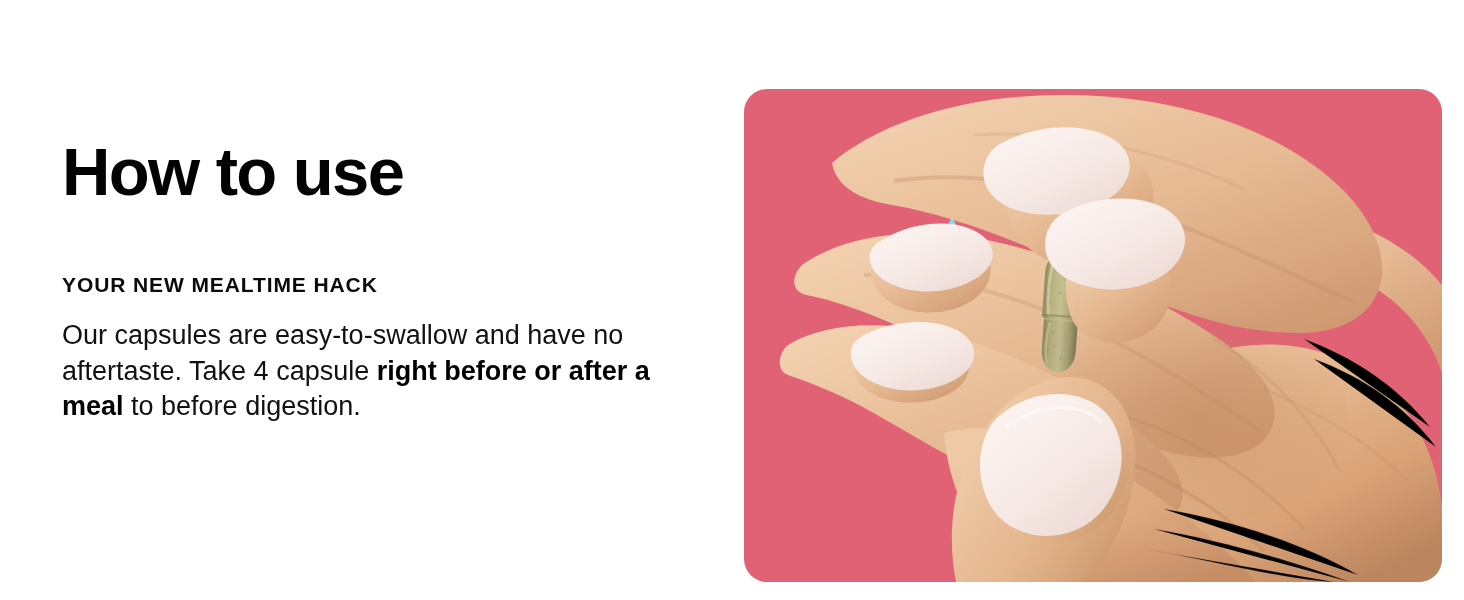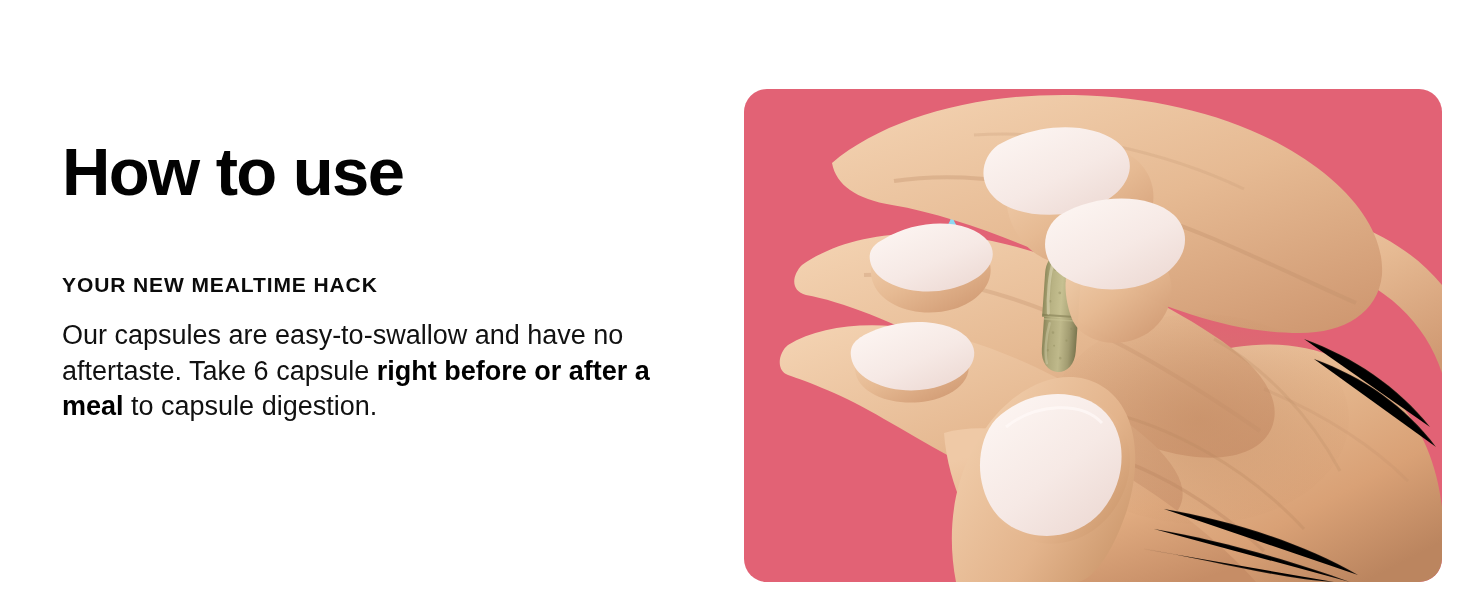--- a/index.html
+++ b/index.html
@@ -103,21 +103,21 @@
 </head>
 <body>
 
 <div class="banner">
 
   <div class="copy">
     <h1 class="headline">How to use</h1>
 
     <h2 class="eyebrow">YOUR NEW MEALTIME HACK</h2>
 
-    <p class="body-copy"><span>Our capsules are easy-to-swallow and have no aftertaste. Take 6 capsule </span><b>right before or after a meal</b><span> to capsule digestion.</span></p>
+    <p class="body-copy"><span>Our capsules are easy-to-swallow and have no aftertaste. Take 4 capsule </span><b>right before or after a meal</b><span> to before digestion.</span></p>
   </div>
 
   <div class="panel">
 
     <svg class="sparkle sparkle-white" viewBox="0 0 100 100" aria-hidden="true">
       <path d="M50 0 C54 30 70 46 100 50 C70 54 54 70 50 100 C46 70 30 54 0 50 C30 46 46 30 50 0 Z" fill="#fdfbf9"></path>
     </svg>
 
     <svg class="sparkle sparkle-cyan" viewBox="0 0 100 100" aria-hidden="true">
       <path d="M50 0 C54 30 70 46 100 50 C70 54 54 70 50 100 C46 70 30 54 0 50 C30 46 46 30 50 0 Z" fill="#8dd8f1"></path>

